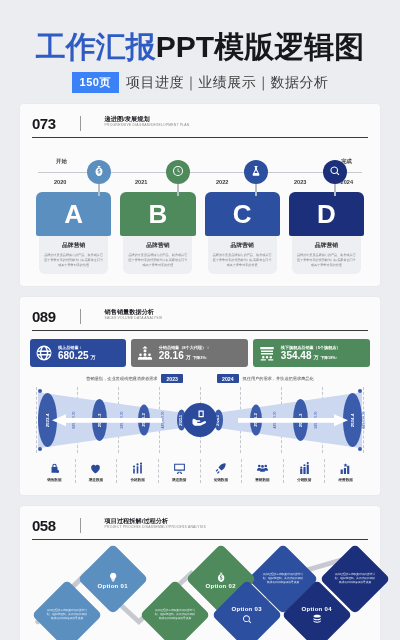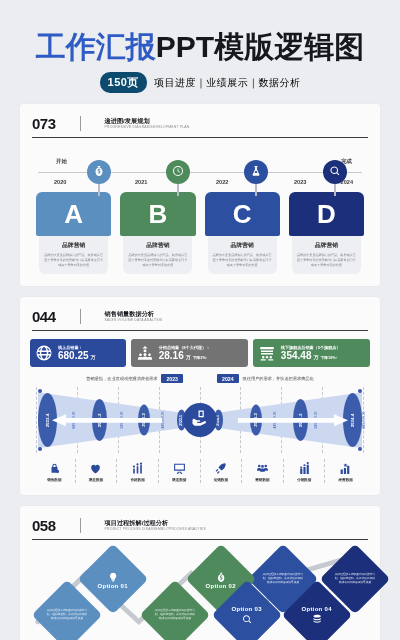--- a/index.html
+++ b/index.html
@@ -17,32 +17,32 @@
     font-size:30px; font-weight:bold; letter-spacing:0px;
     line-height:1.1; white-space:nowrap;
   }
   .t-blue { color:#2f5bc4; }
   .t-dark { color:#17181c; }
   .sub-row {
     margin-top:9px; display:flex; align-items:center;
     justify-content:center; gap:7px;
   }
   .pill {
-    background:#0c4a6e; color:#fff; font-size:11px; font-weight:bold;
-    padding:3px 8px; border-radius:10px; letter-spacing:0.5px;
-  }
-  .sub-text { font-size:10px; color:#000000; letter-spacing:0.5px; }
+    background:#3b82f6; color:#fff; font-size:11px; font-weight:bold;
+    padding:3px 8px; border-radius:0; letter-spacing:0.5px;
+  }
+  .sub-text { font-size:14px; color:#404040; letter-spacing:0.5px; }
 
   
   .section {
     background:#fbfbfc; margin:11px 20px 0 20px;
     border-radius:3px; padding:10px 10px 12px 10px;
     box-shadow:0 0 2px rgba(0,0,0,0.06);
   }
-  .sec-head { display:flex; align-items:center; gap:22px; padding:2px 2px 4px 2px; }
+  .sec-head { display:flex; align-items:flex-start; gap:22px; padding:2px 2px 4px 2px; }
   .sec-num { font-size:15px; font-weight:bold; color:#17181c; letter-spacing:-0.5px; line-height:1; }
   .sec-bar { width:1px; background:#9a9a9a; align-self:stretch; margin:0 2px; }
   .sec-titles { display:flex; flex-direction:column; gap:1px; }
   .sec-cn { font-size:6.2px; font-weight:bold; color:#17181c; line-height:1.1; }
   .sec-en { font-size:3.4px; color:#8a8a8a; letter-spacing:0.2px; line-height:1.1; }
   .sec-rule { height:1px; background:#3a3a3a; margin:2px 2px 0 2px; }
 
   
   .tl-wrap { position:relative; margin-top:10px; height:46px; }
   .tl-line { position:absolute; left:8px; right:8px; top:24px; height:1px; background:#c8c9ce; }
@@ -248,21 +248,21 @@
       <div class="card-body">
         <div class="card-title">品牌营销</div>
         <div class="card-text">品牌的水是是品牌拥有的产品、服务或其它区于竞争对手的优势能为目标买家带去同等或高于竞争对手的价值</div>
       </div>
     </div>
   </div>
 </div>
 
 <div class="section">
   <div class="sec-head">
-    <div class="sec-num">044</div>
+    <div class="sec-num">089</div>
     <div class="sec-bar"></div>
     <div class="sec-titles">
       <div class="sec-cn">销售销量数据分析</div>
       <div class="sec-en">SALES VOLUME DATA ANALYSIS</div>
     </div>
   </div>
   <div class="sec-rule"></div>
 
   <div class="stats">
     <div class="stat" style="background:#2b4a9b">

